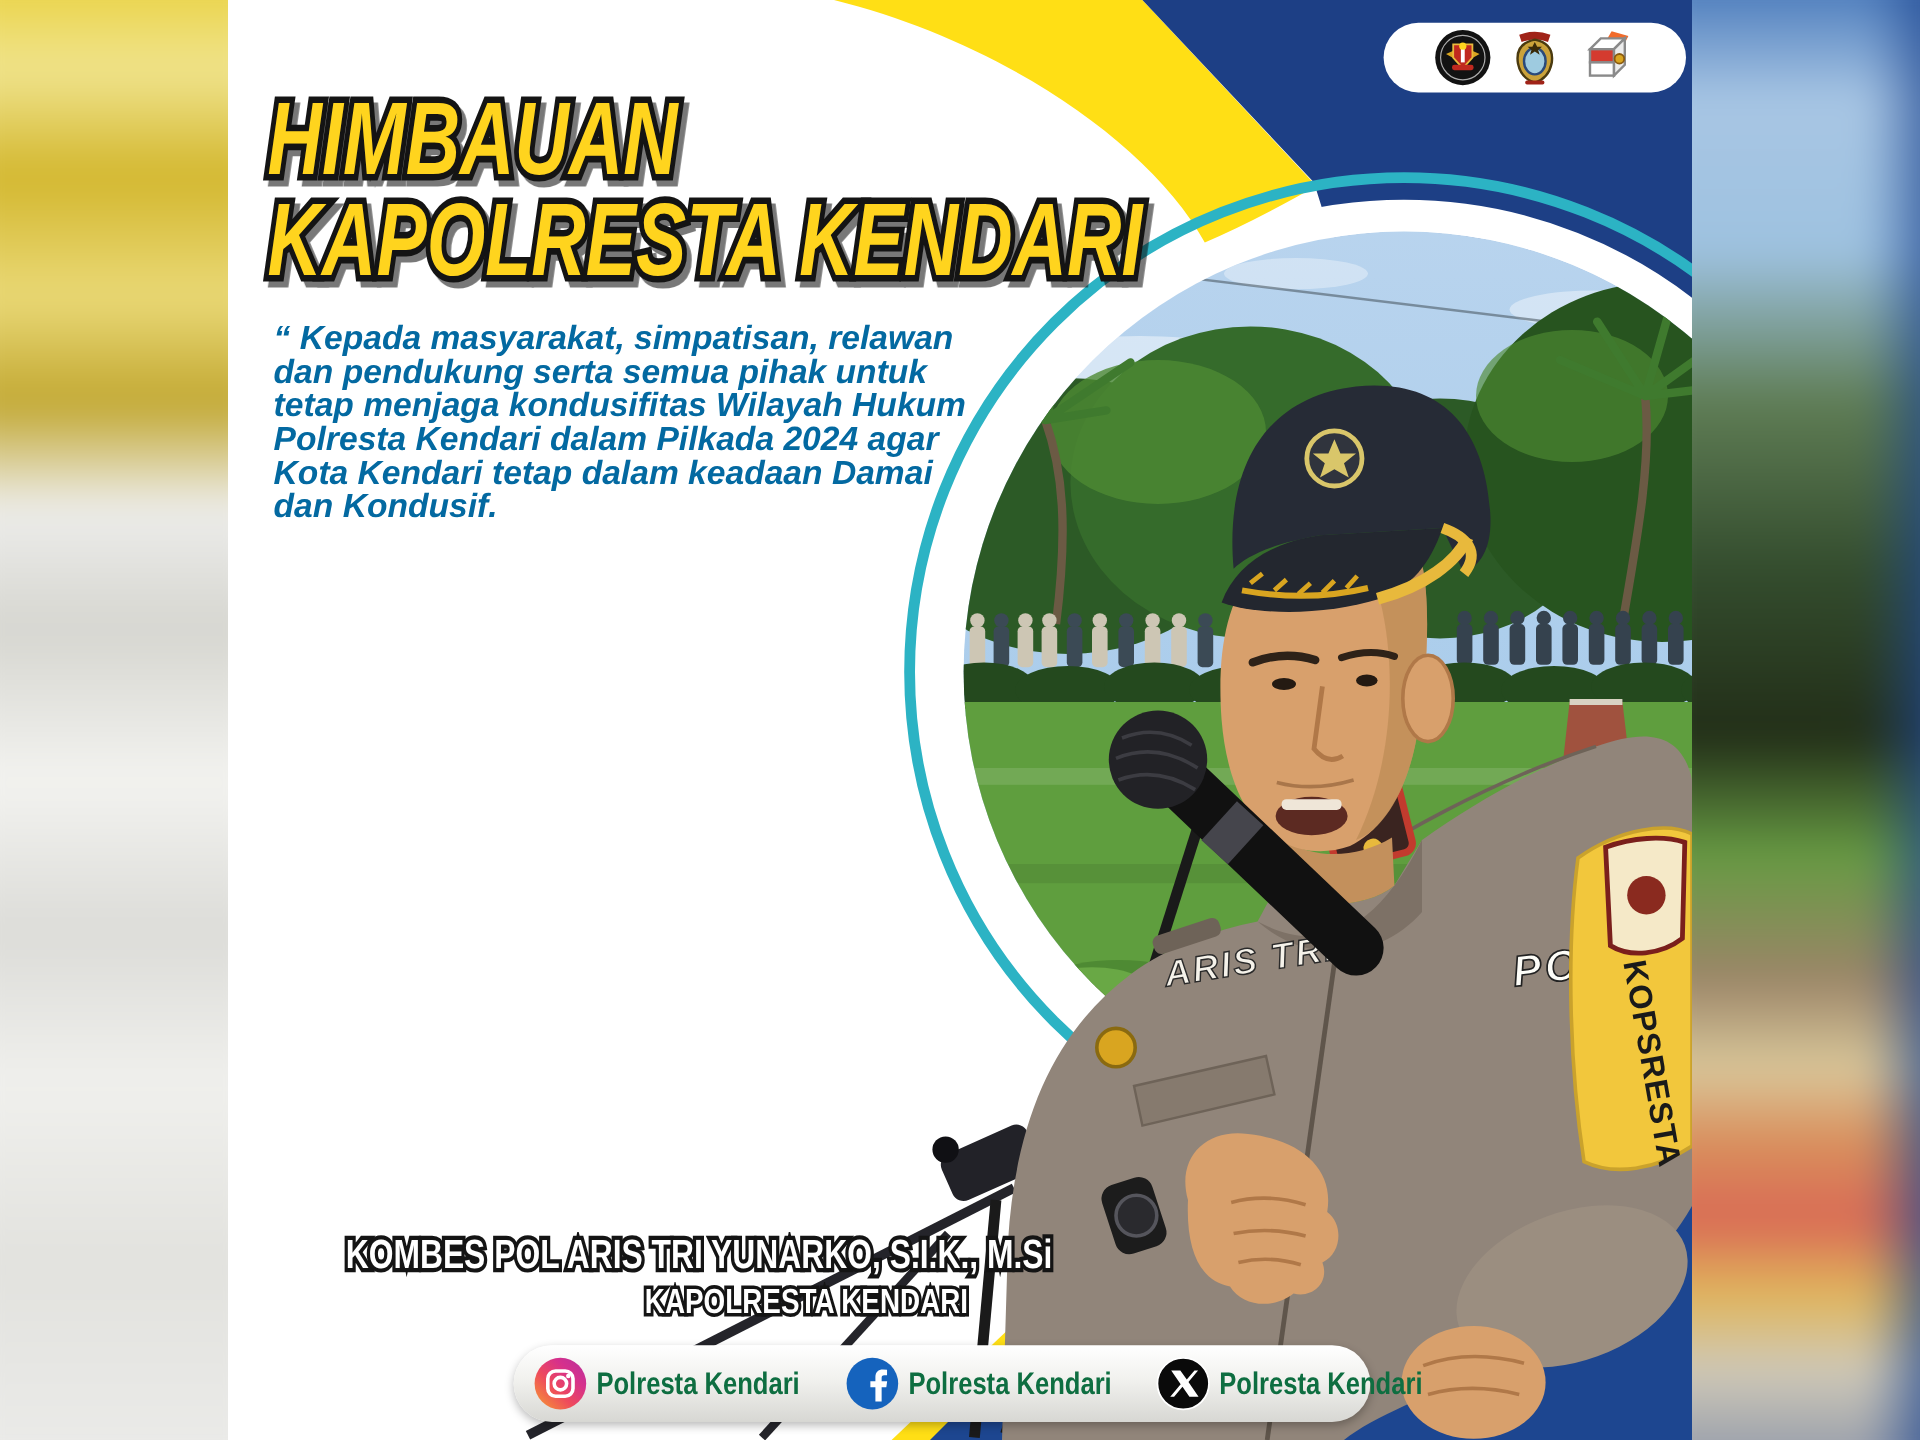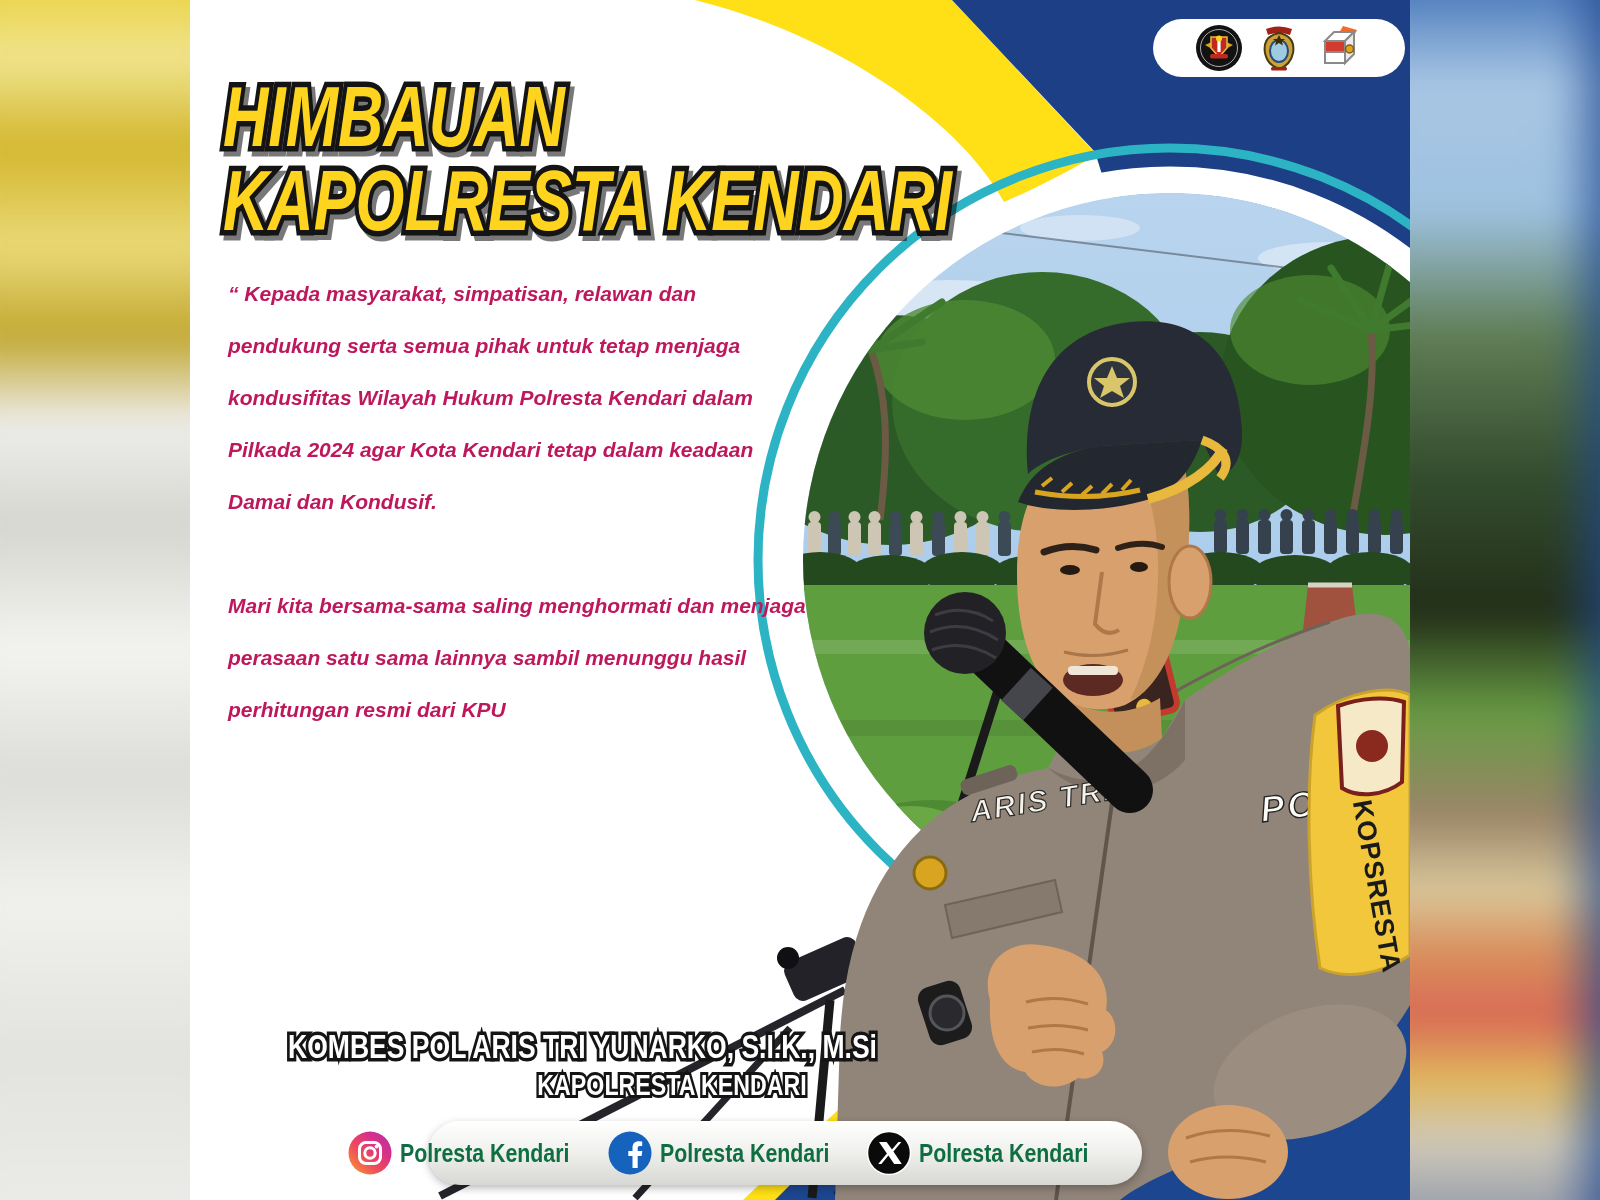--- a/index.html
+++ b/index.html
@@ -28,40 +28,40 @@
   .outlined .t-fill{position:relative;}
   
   .title-block{position:absolute;left:33px;top:74px;z-index:5;
      filter:drop-shadow(4px 5px 0 rgba(10,10,10,.55));font-style:italic;}
   .title-line{display:block;font-weight:900;font-size:86px;line-height:84px;letter-spacing:0;
      transform:scaleX(.73);transform-origin:left top;}
   .title-line .t-stroke{-webkit-text-stroke:11px #141414;}
   .title-line .t-fill{color:#ffd41e;}
   
   .quote{position:absolute;left:38px;top:268px;width:585px;z-index:5;
-     font-style:italic;font-weight:bold;font-size:21px;line-height:52px;color:#be185d;}
+     font-style:italic;font-weight:bold;font-size:28px;line-height:28px;color:#0369a1;}
   .quote p{margin:0 0 52px 0;}
   
   .sig-block{position:absolute;left:15px;top:1026px;width:620px;z-index:6;text-align:center;}
   .sig-name{font-weight:900;font-size:34px;line-height:40px;transform:scaleX(.78);transform-origin:center top;}
   .sig-name .t-stroke{-webkit-text-stroke:7px #141414;}
   .sig-name .t-fill{color:#ffffff;}
   .sig-role-wrap{text-align:right;padding-right:18px;margin-top:2px;}
   .sig-role{font-weight:900;font-size:29px;line-height:34px;transform:scaleX(.8);transform-origin:right top;}
   .sig-role .t-stroke{-webkit-text-stroke:6px #141414;}
   .sig-role .t-fill{color:#ffffff;}
   
   .logo-pill{position:absolute;left:963px;top:19px;width:252px;height:58px;background:#ffffff;
      border-radius:29px;z-index:6;display:flex;align-items:center;justify-content:center;gap:10px;}
   .logo-pill svg{display:block;}
   
   .social-pill{position:absolute;left:238px;top:1121px;width:714px;height:64px;border-radius:32px;
      background:linear-gradient(180deg,#ffffff 0%,#f1f1ee 45%,#d7d7d3 100%);
      box-shadow:0 3px 8px rgba(0,0,0,.28);z-index:7;display:flex;align-items:center;
-     justify-content:flex-end;padding:0 16px;}
+     justify-content:space-between;padding:0 16px;}
   .social-item{display:flex;align-items:center;gap:7px;}
   .social-item svg{display:block;}
   .social-label{font-weight:bold;font-size:26px;color:#0e6e41;display:inline-block;
      transform:scaleX(.82);transform-origin:left center;white-space:nowrap;}
 </style>
 </head>
 <body>
 
 <div class="stage">
 
@@ -292,21 +292,20 @@
         <span class="t-fill">HIMBAUAN</span>
       </span>
       <span class="outlined title-line">
         <span class="t-stroke">KAPOLRESTA KENDARI</span>
         <span class="t-fill">KAPOLRESTA KENDARI</span>
       </span>
     </div>
 
     <div class="quote">
       <p>“ Kepada masyarakat, simpatisan, relawan dan pendukung  serta semua pihak untuk tetap menjaga kondusifitas Wilayah Hukum Polresta Kendari dalam Pilkada 2024 agar Kota Kendari tetap dalam keadaan Damai dan Kondusif.</p>
-      <p>Mari kita bersama-sama saling menghormati dan menjaga perasaan satu sama lainnya sambil menunggu hasil perhitungan resmi dari KPU</p>
     </div>
 
     <div class="sig-block">
       <span class="outlined sig-name">
         <span class="t-stroke">KOMBES POL  ARIS TRI YUNARKO, S.I.K., M.Si</span>
         <span class="t-fill">KOMBES POL  ARIS TRI YUNARKO, S.I.K., M.Si</span>
       </span>
       <div class="sig-role-wrap">
         <span class="outlined sig-role">
           <span class="t-stroke">KAPOLRESTA KENDARI</span>

